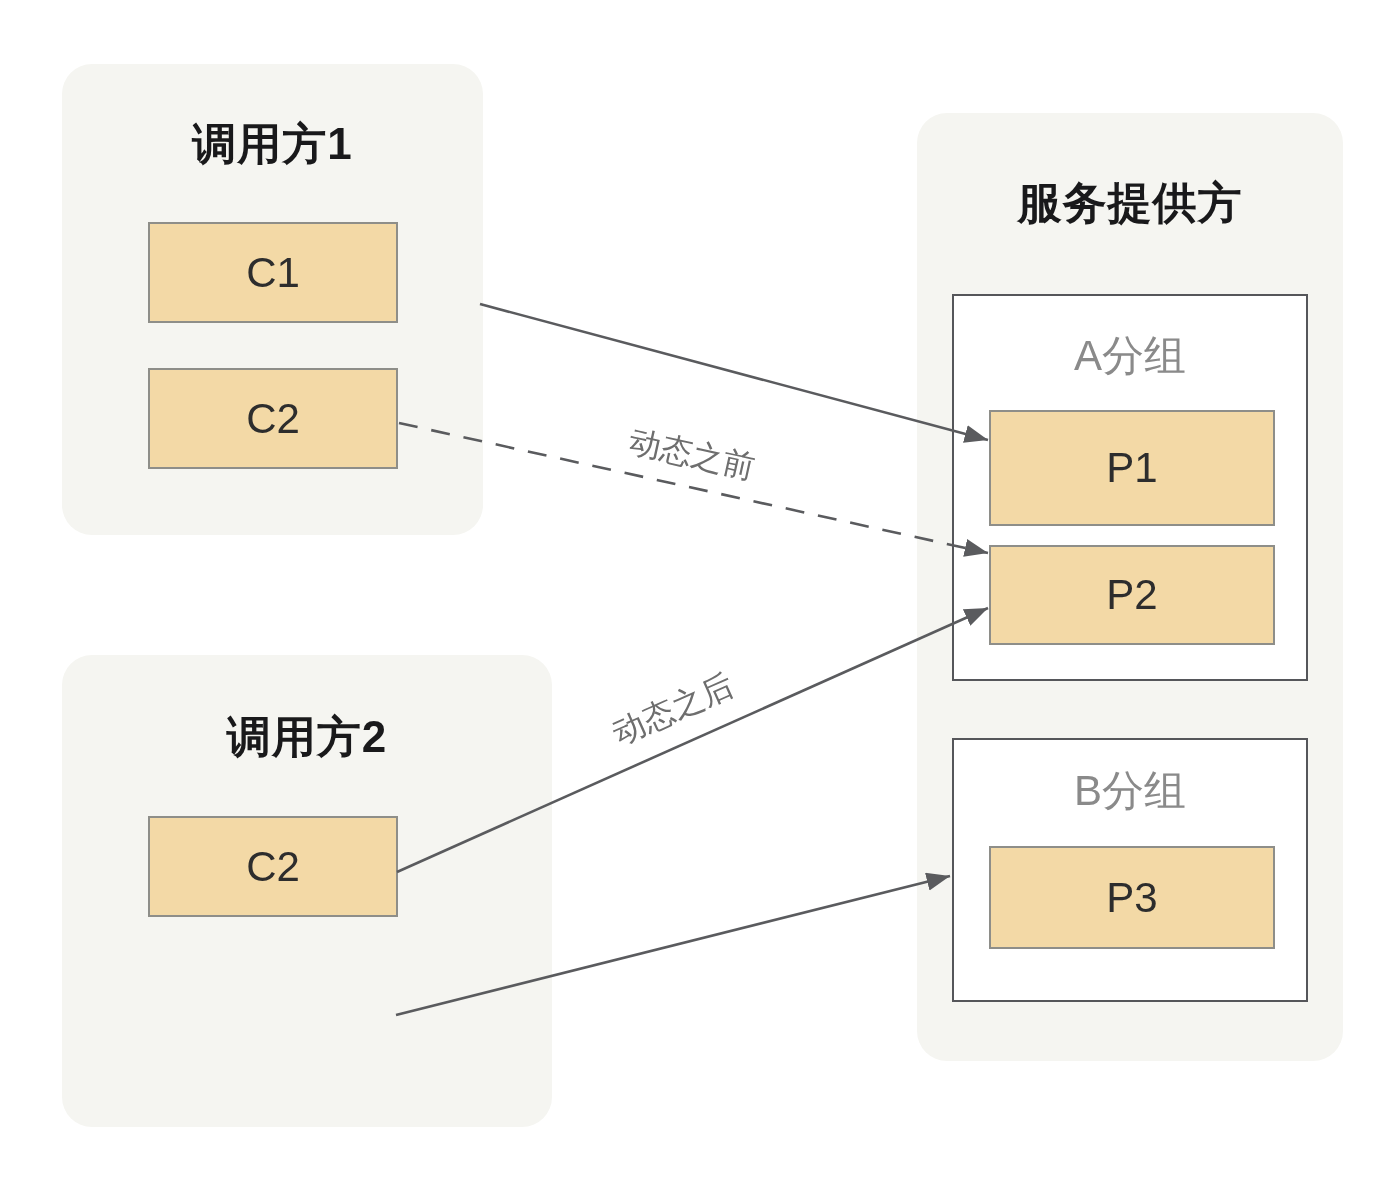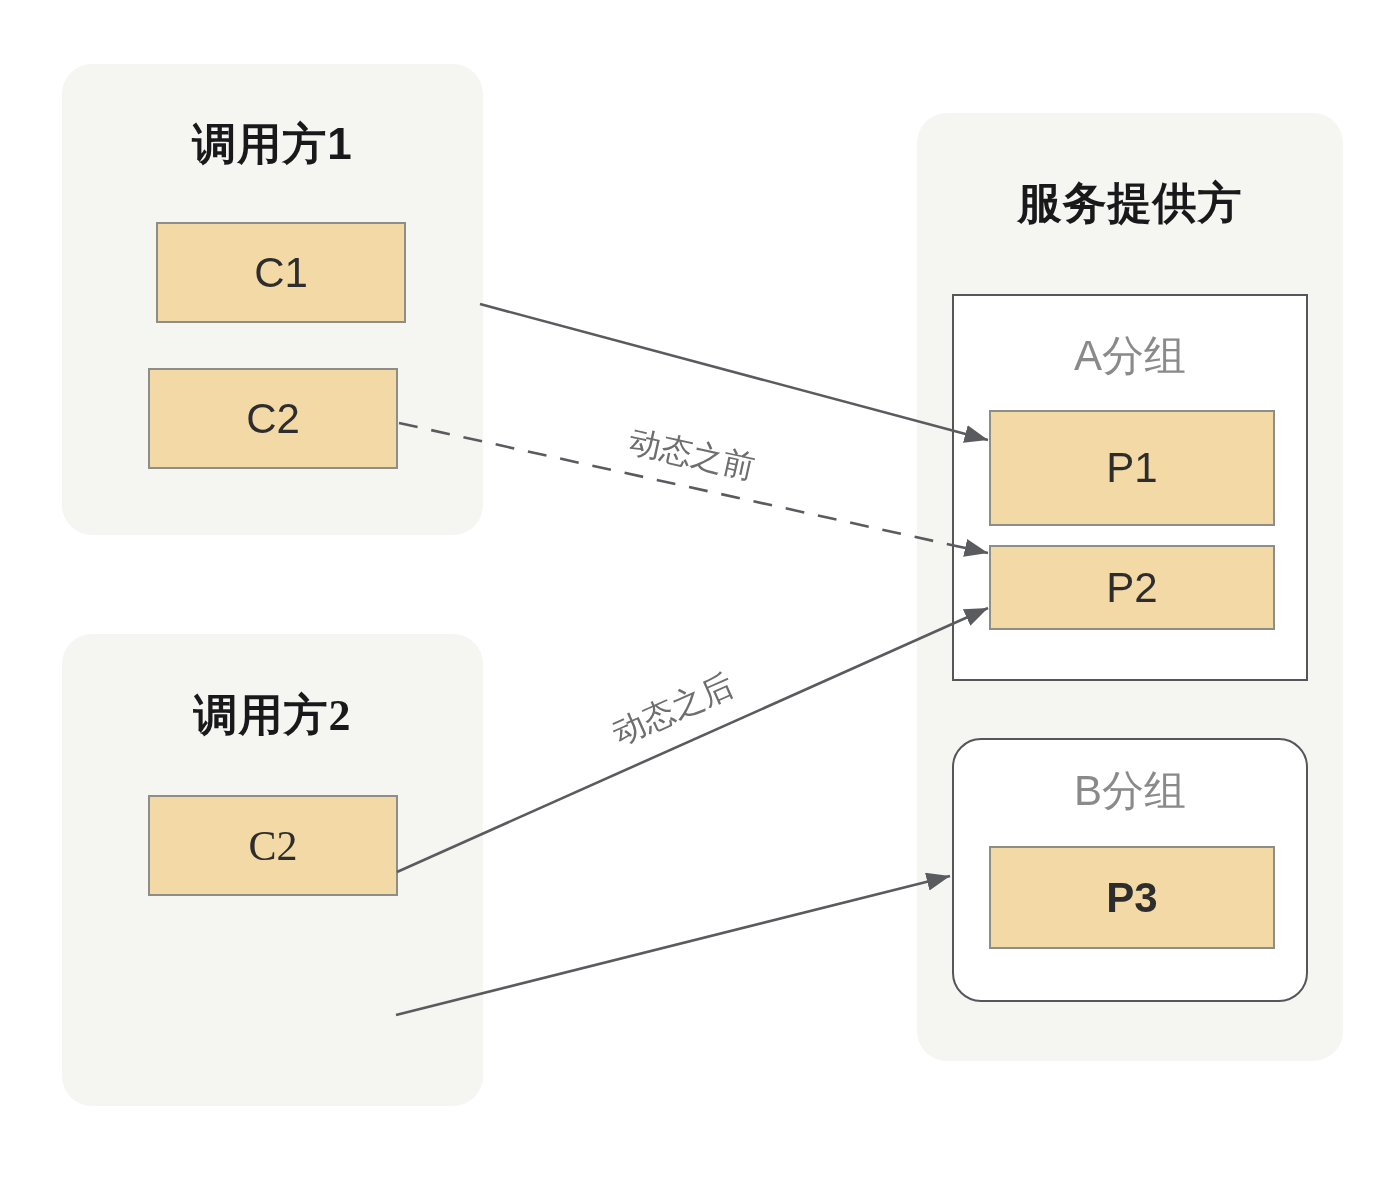--- a/index.html
+++ b/index.html
@@ -100,41 +100,41 @@
   .edge-label.before { transform: translate(-50%, -50%) rotate(12.5deg); }
   .edge-label.after  { transform: translate(-50%, -50%) rotate(-24deg); }
 </style>
 </head>
 <body>
 
 <div class="stage">
 
   <section class="panel" style="left:62px; top:64px; width:421px; height:471px;">
     <div class="panel-title" style="top:58px;">调用方1</div>
-    <div class="node" style="left:94px; top:158px; width:250px; height:101px;">C1</div>
+    <div class="node" style="left:86px; top:158px; width:250px; height:101px;">C1</div>
     <div class="node" style="left:86px; top:304px; width:250px; height:101px;">C2</div>
   </section>
 
-  <section class="panel" style="left:62px; top:634px; width:421px; height:472px;font-family:Liberation Serif, serif;">
+  <section class="panel" style="left:62px; top:655px; width:490px; height:472px;">
     <div class="panel-title" style="top:60px;">调用方2</div>
     <div class="node" style="left:86px; top:161px; width:250px; height:101px;">C2</div>
   </section>
 
   <section class="panel" style="left:917px; top:92px; width:426px; height:948px;margin-top:21px;">
     <div class="panel-title" style="top:68px;">服务提供方</div>
 
     <div class="group" style="left:35px; top:181px; width:356px; height:387px;">
       <div class="group-title" style="top:39px;">A分组</div>
       <div class="node" style="left:35px; top:114px; width:286px; height:116px;">P1</div>
-      <div class="node" style="left:35px; top:249px; width:286px; height:85px;">P2</div>
+      <div class="node" style="left:35px; top:249px; width:286px; height:100px;">P2</div>
     </div>
 
-    <div class="group" style="left:35px; top:625px; width:356px; height:264px;border-radius:29px;">
+    <div class="group" style="left:35px; top:625px; width:356px; height:264px;">
       <div class="group-title" style="top:30px;">B分组</div>
-      <div class="node" style="left:35px; top:106px; width:286px; height:103px;font-weight:bold;">P3</div>
+      <div class="node" style="left:35px; top:106px; width:286px; height:103px;">P3</div>
     </div>
   </section>
 
   <svg class="edges-layer" viewBox="0 0 1400 1182">
     <defs>
       <marker id="arrowhead" markerWidth="10" markerHeight="8" refX="9" refY="3.5" orient="auto">
         <path d="M0,0 L9,3.5 L0,7 Z" class="arrowhead-fill"></path>
       </marker>
     </defs>
     <line class="edge-line" x1="480" y1="304" x2="988" y2="440" marker-end="url(#arrowhead)"></line>

